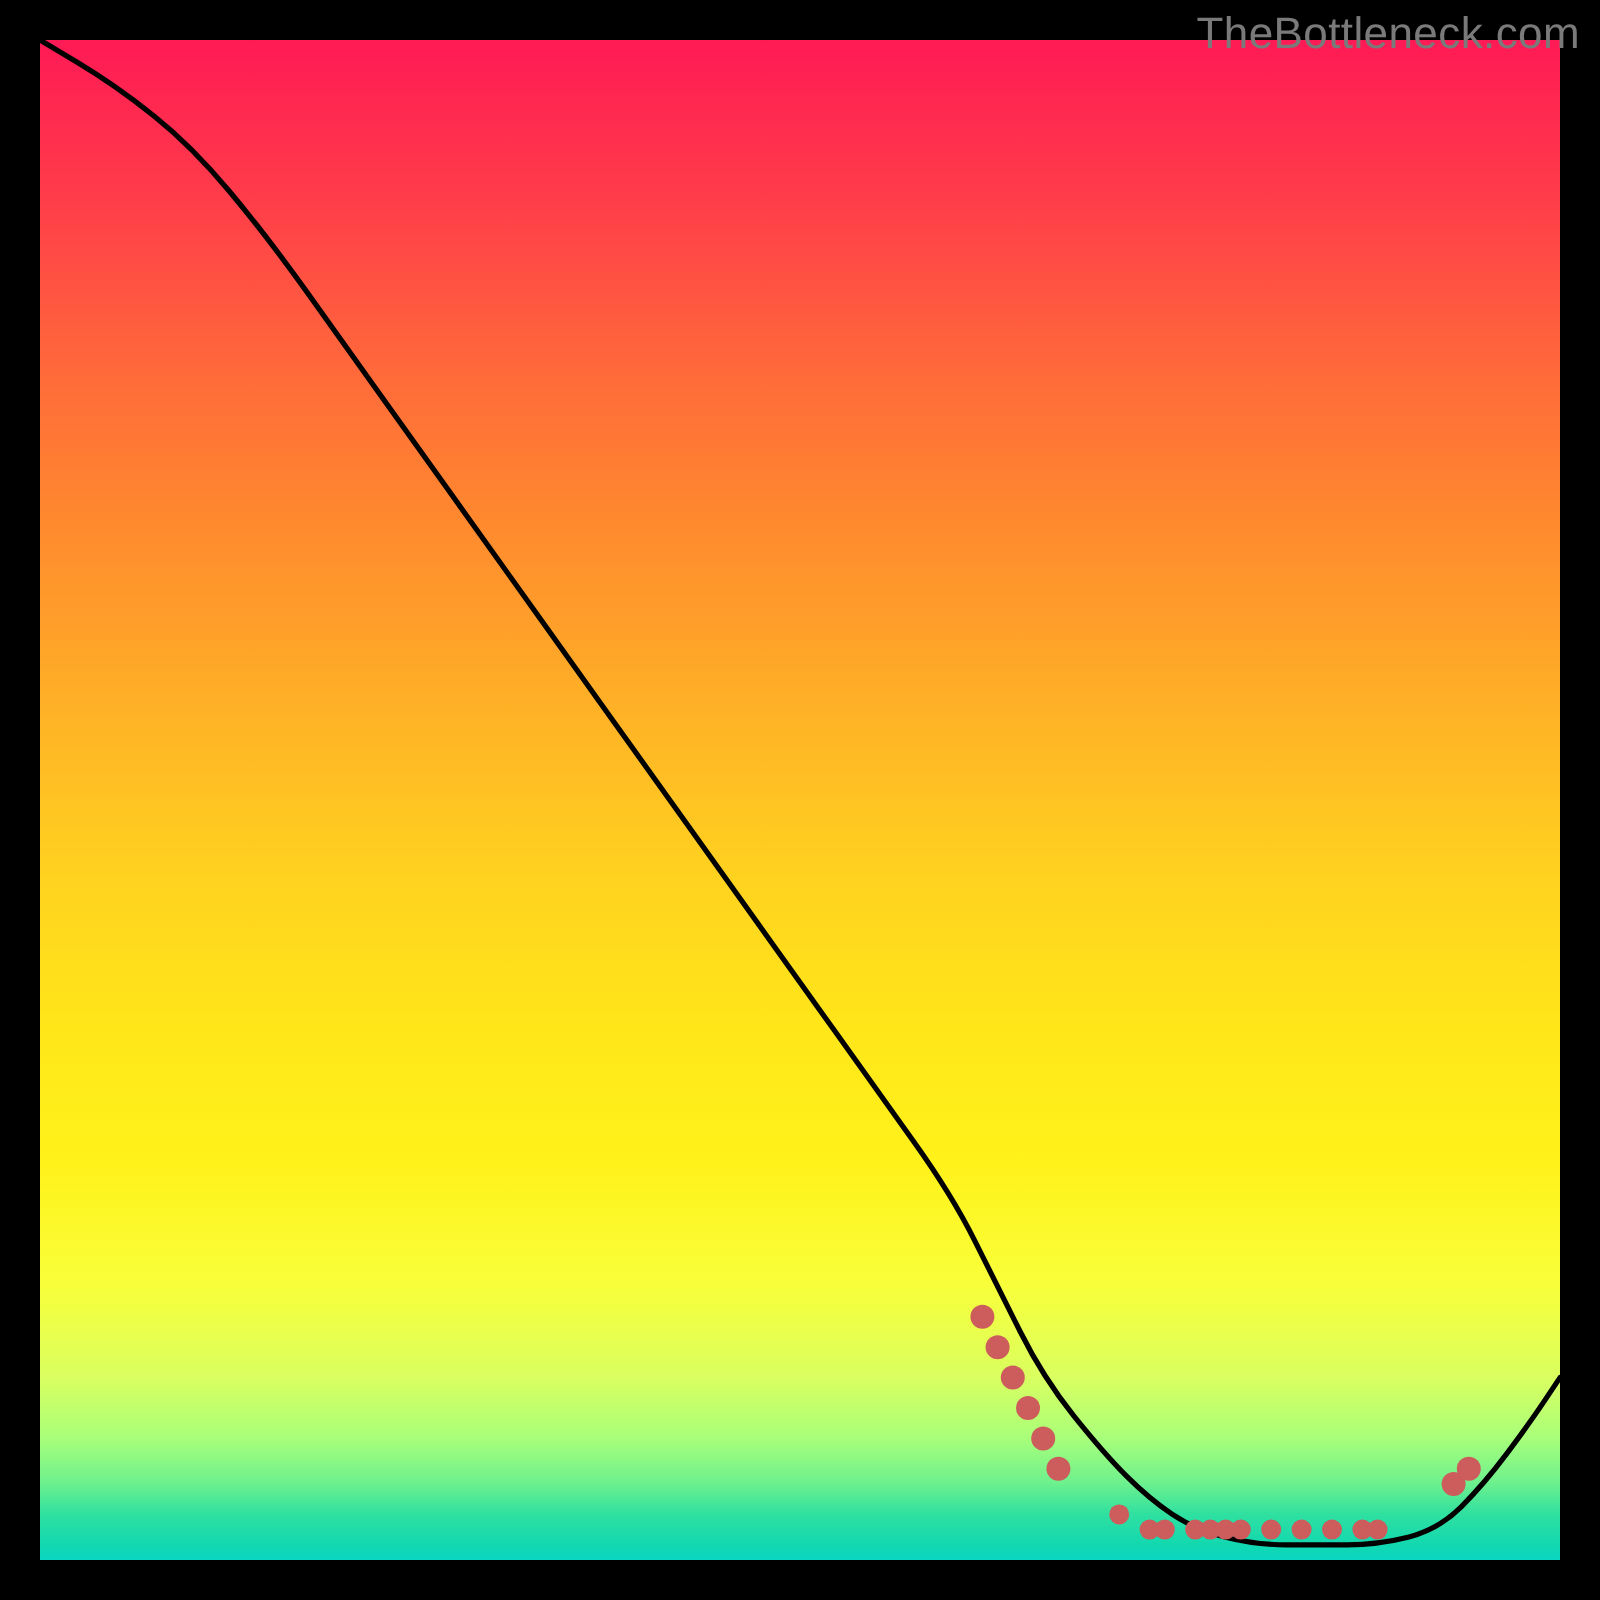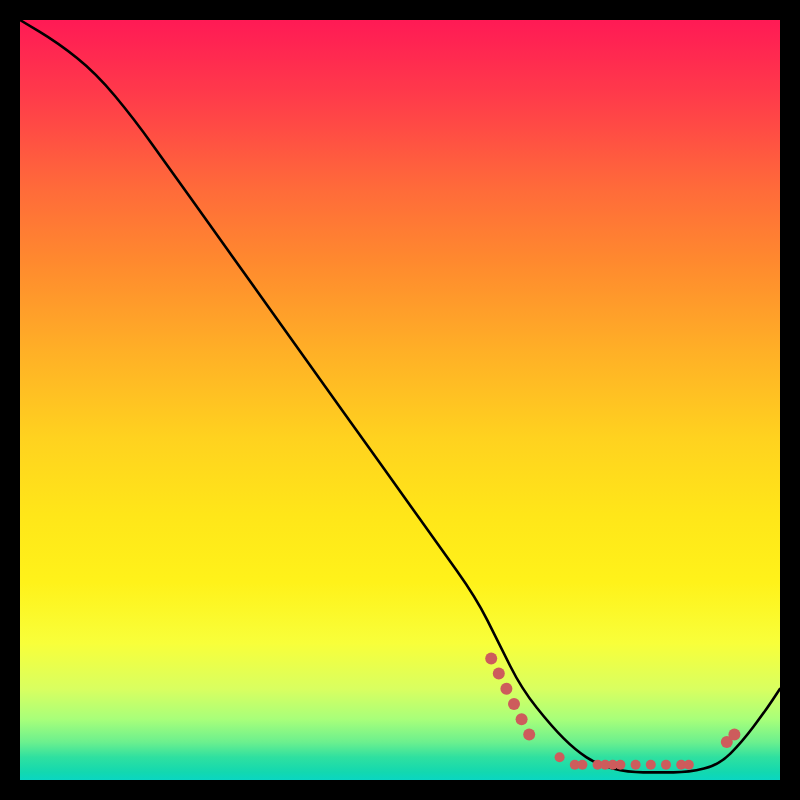--- a/index.html
+++ b/index.html
@@ -82,13 +82,14 @@
           <circle cx="615.6" cy="744.8" r="5" fill="#cd5c5c"></circle>
           <circle cx="630.8" cy="744.8" r="5" fill="#cd5c5c"></circle>
           <circle cx="646" cy="744.8" r="5" fill="#cd5c5c"></circle>
           <circle cx="661.2" cy="744.8" r="5" fill="#cd5c5c"></circle>
           <circle cx="668.8" cy="744.8" r="5" fill="#cd5c5c"></circle>
           <circle cx="706.8000000000001" cy="722" r="6" fill="#cd5c5c"></circle>
           <circle cx="714.4" cy="714.4" r="6" fill="#cd5c5c"></circle>
         </g>
     </svg>
   </div>
+  <div class="watermark">TheBottleneck.com</div>
 </div>
 
 </body></html>

